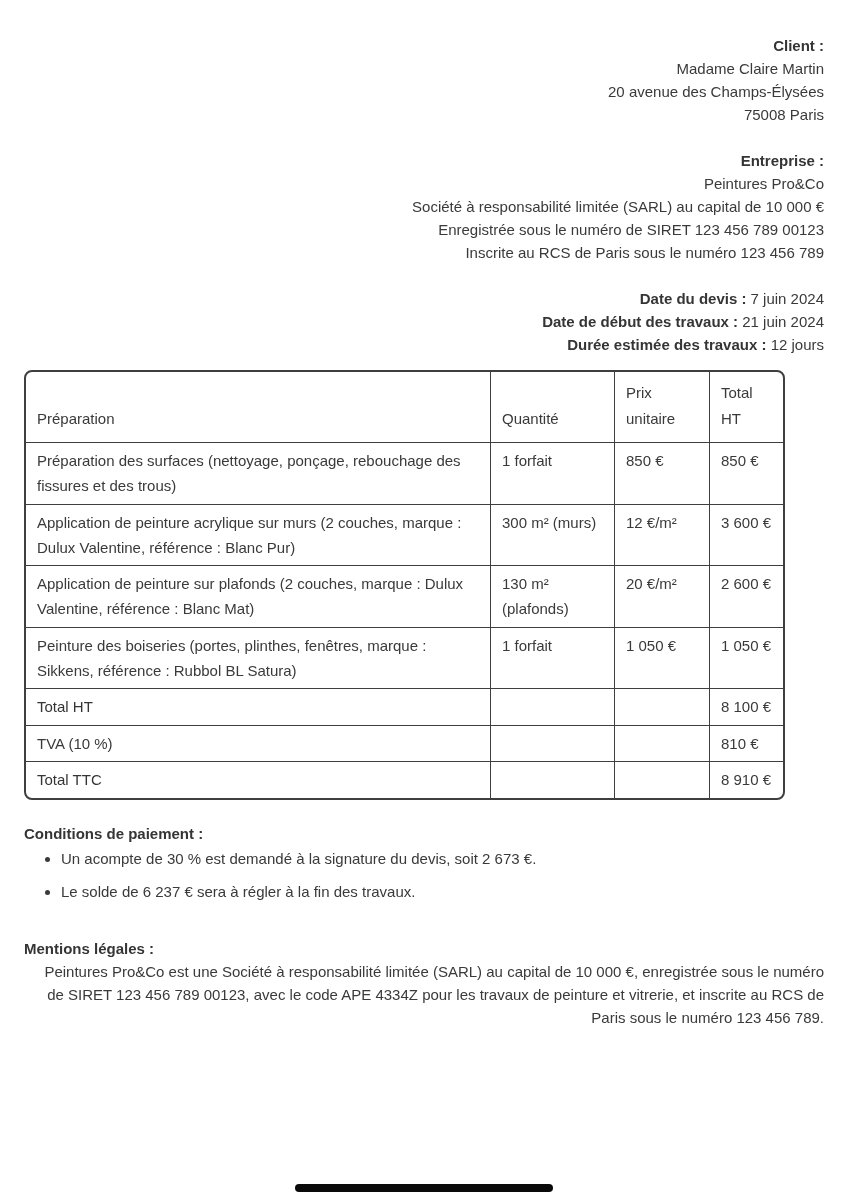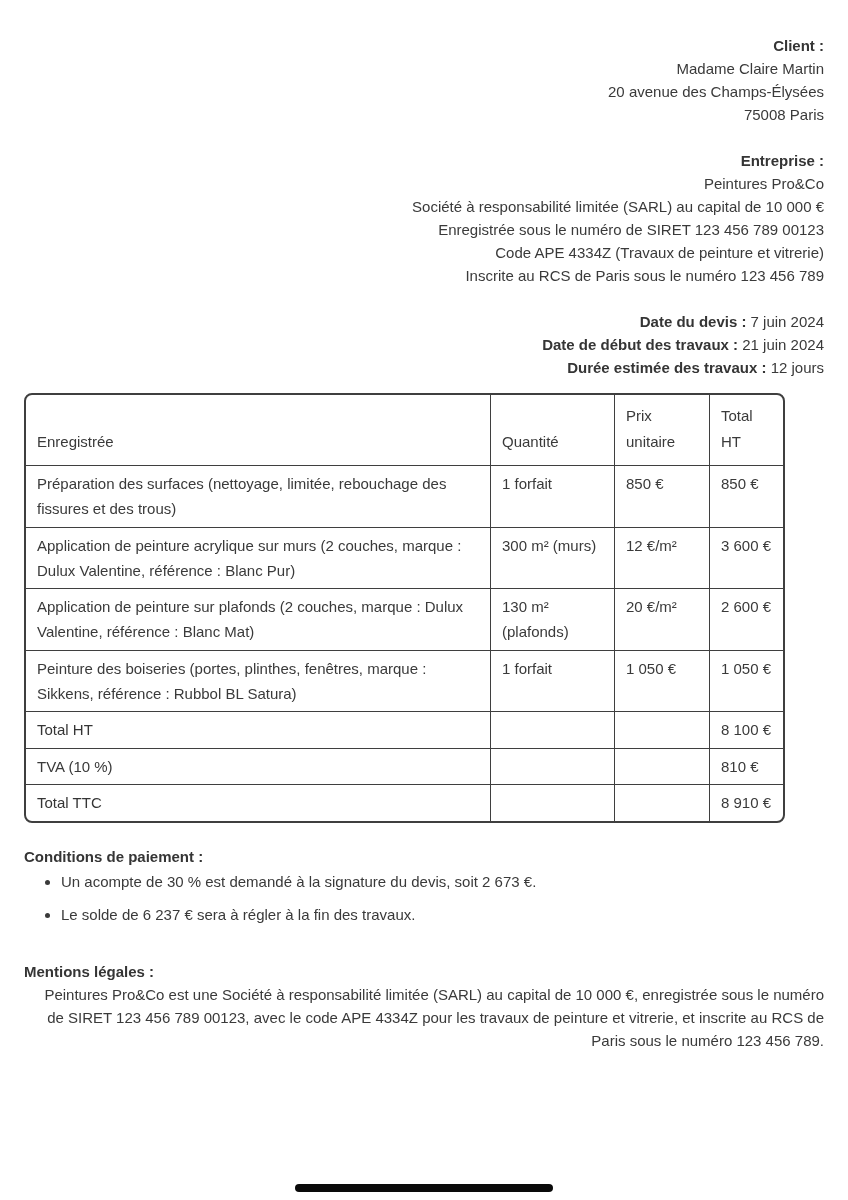--- a/index.html
+++ b/index.html
@@ -82,48 +82,47 @@
     <p>Madame Claire Martin</p>
     <p>20 avenue des Champs-Élysées</p>
     <p>75008 Paris</p>
   </div>
 
   <div class="block">
     <p class="section-heading">Entreprise :</p>
     <p>Peintures Pro&amp;Co</p>
     <p>Société à responsabilité limitée (SARL) au capital de 10 000 €</p>
     <p>Enregistrée sous le numéro de SIRET 123 456 789 00123</p>
-    <p>Code APE 4334Z (Travaux de peinture et vitrerie)</p>
     <p>Inscrite au RCS de Paris sous le numéro 123 456 789</p>
   </div>
 
   <div class="block dates">
     <p><strong>Date du devis :</strong> <span>7 juin 2024</span></p>
     <p><strong>Date de début des travaux :</strong> <span>21 juin 2024</span></p>
     <p><strong>Durée estimée des travaux :</strong> <span>12 jours</span></p>
   </div>
 
   <table class="quote">
     <colgroup>
       <col style="width:464px">
       <col style="width:124px">
       <col style="width:95px">
       <col style="width:74px">
     </colgroup>
     <thead>
       <tr>
-          <th>Enregistrée</th>
+          <th>Préparation</th>
           <th>Quantité</th>
           <th>Prix unitaire</th>
           <th>Total HT</th>
         </tr>
     </thead>
     <tbody>
         <tr>
-          <td>Préparation des surfaces (nettoyage, limitée, rebouchage des fissures et des trous)</td>
+          <td>Préparation des surfaces (nettoyage, ponçage, rebouchage des fissures et des trous)</td>
           <td>1 forfait</td>
           <td>850 €</td>
           <td>850 €</td>
         </tr>
         <tr>
           <td>Application de peinture acrylique sur murs (2 couches, marque : Dulux Valentine, référence : Blanc Pur)</td>
           <td>300 m² (murs)</td>
           <td>12 €/m²</td>
           <td>3 600 €</td>
         </tr>

